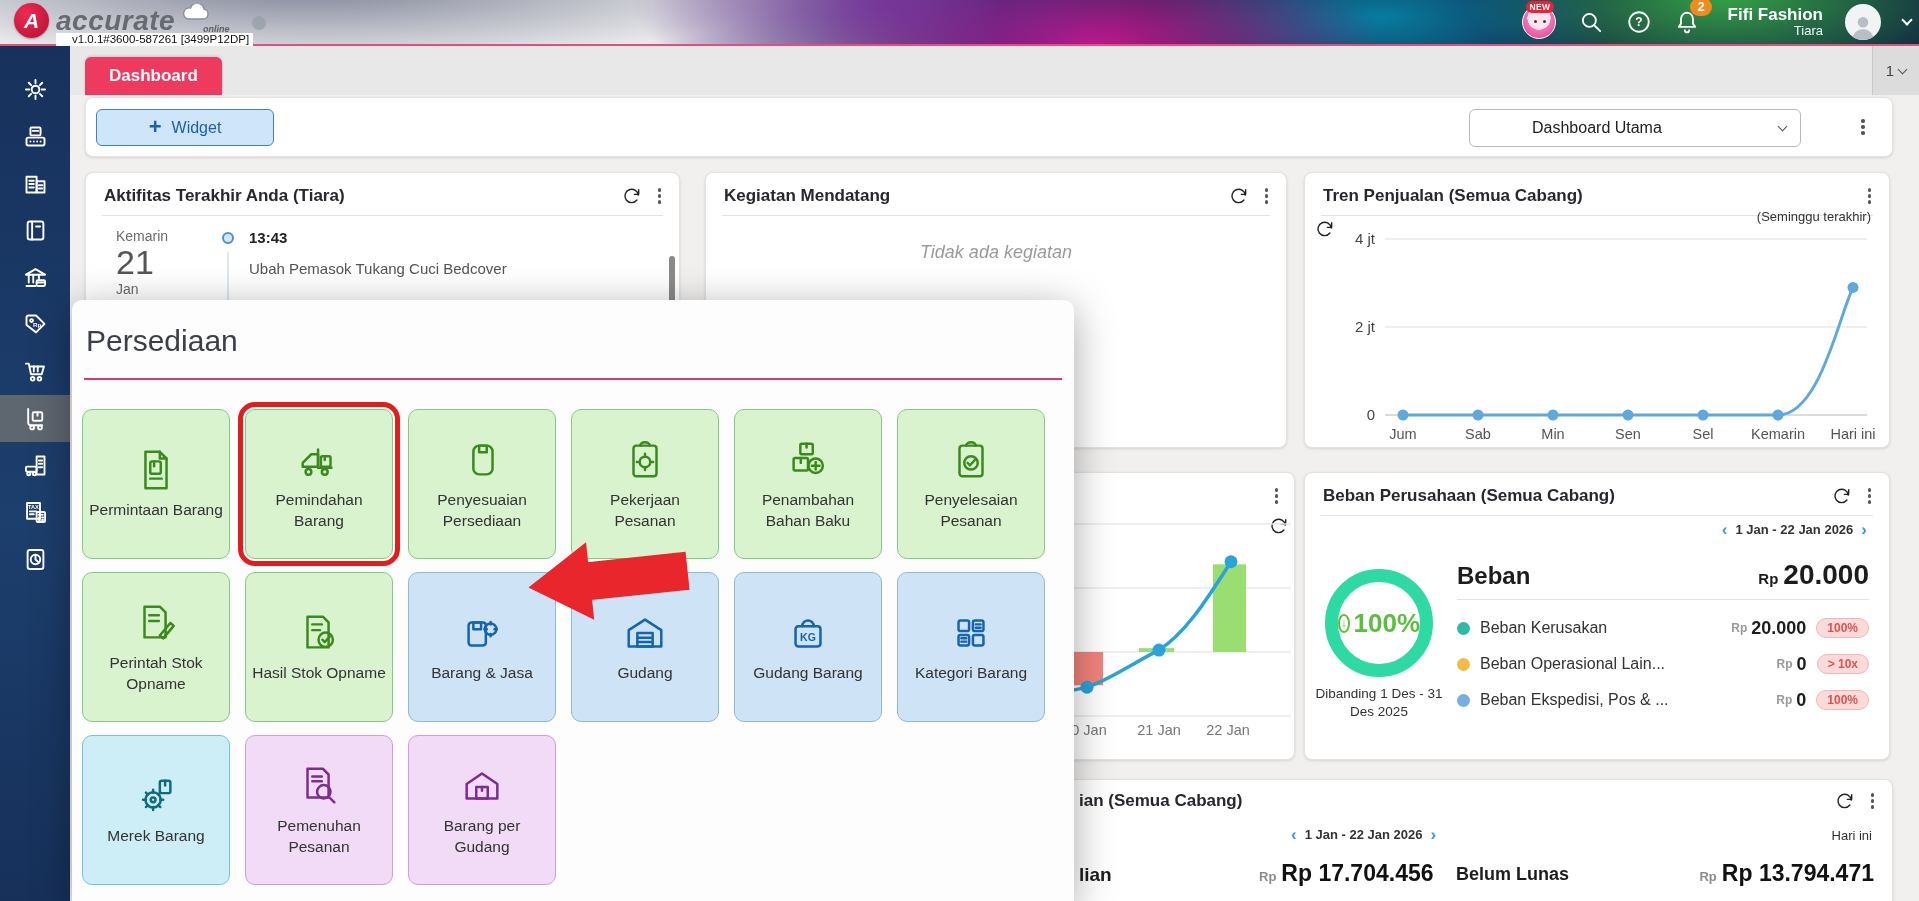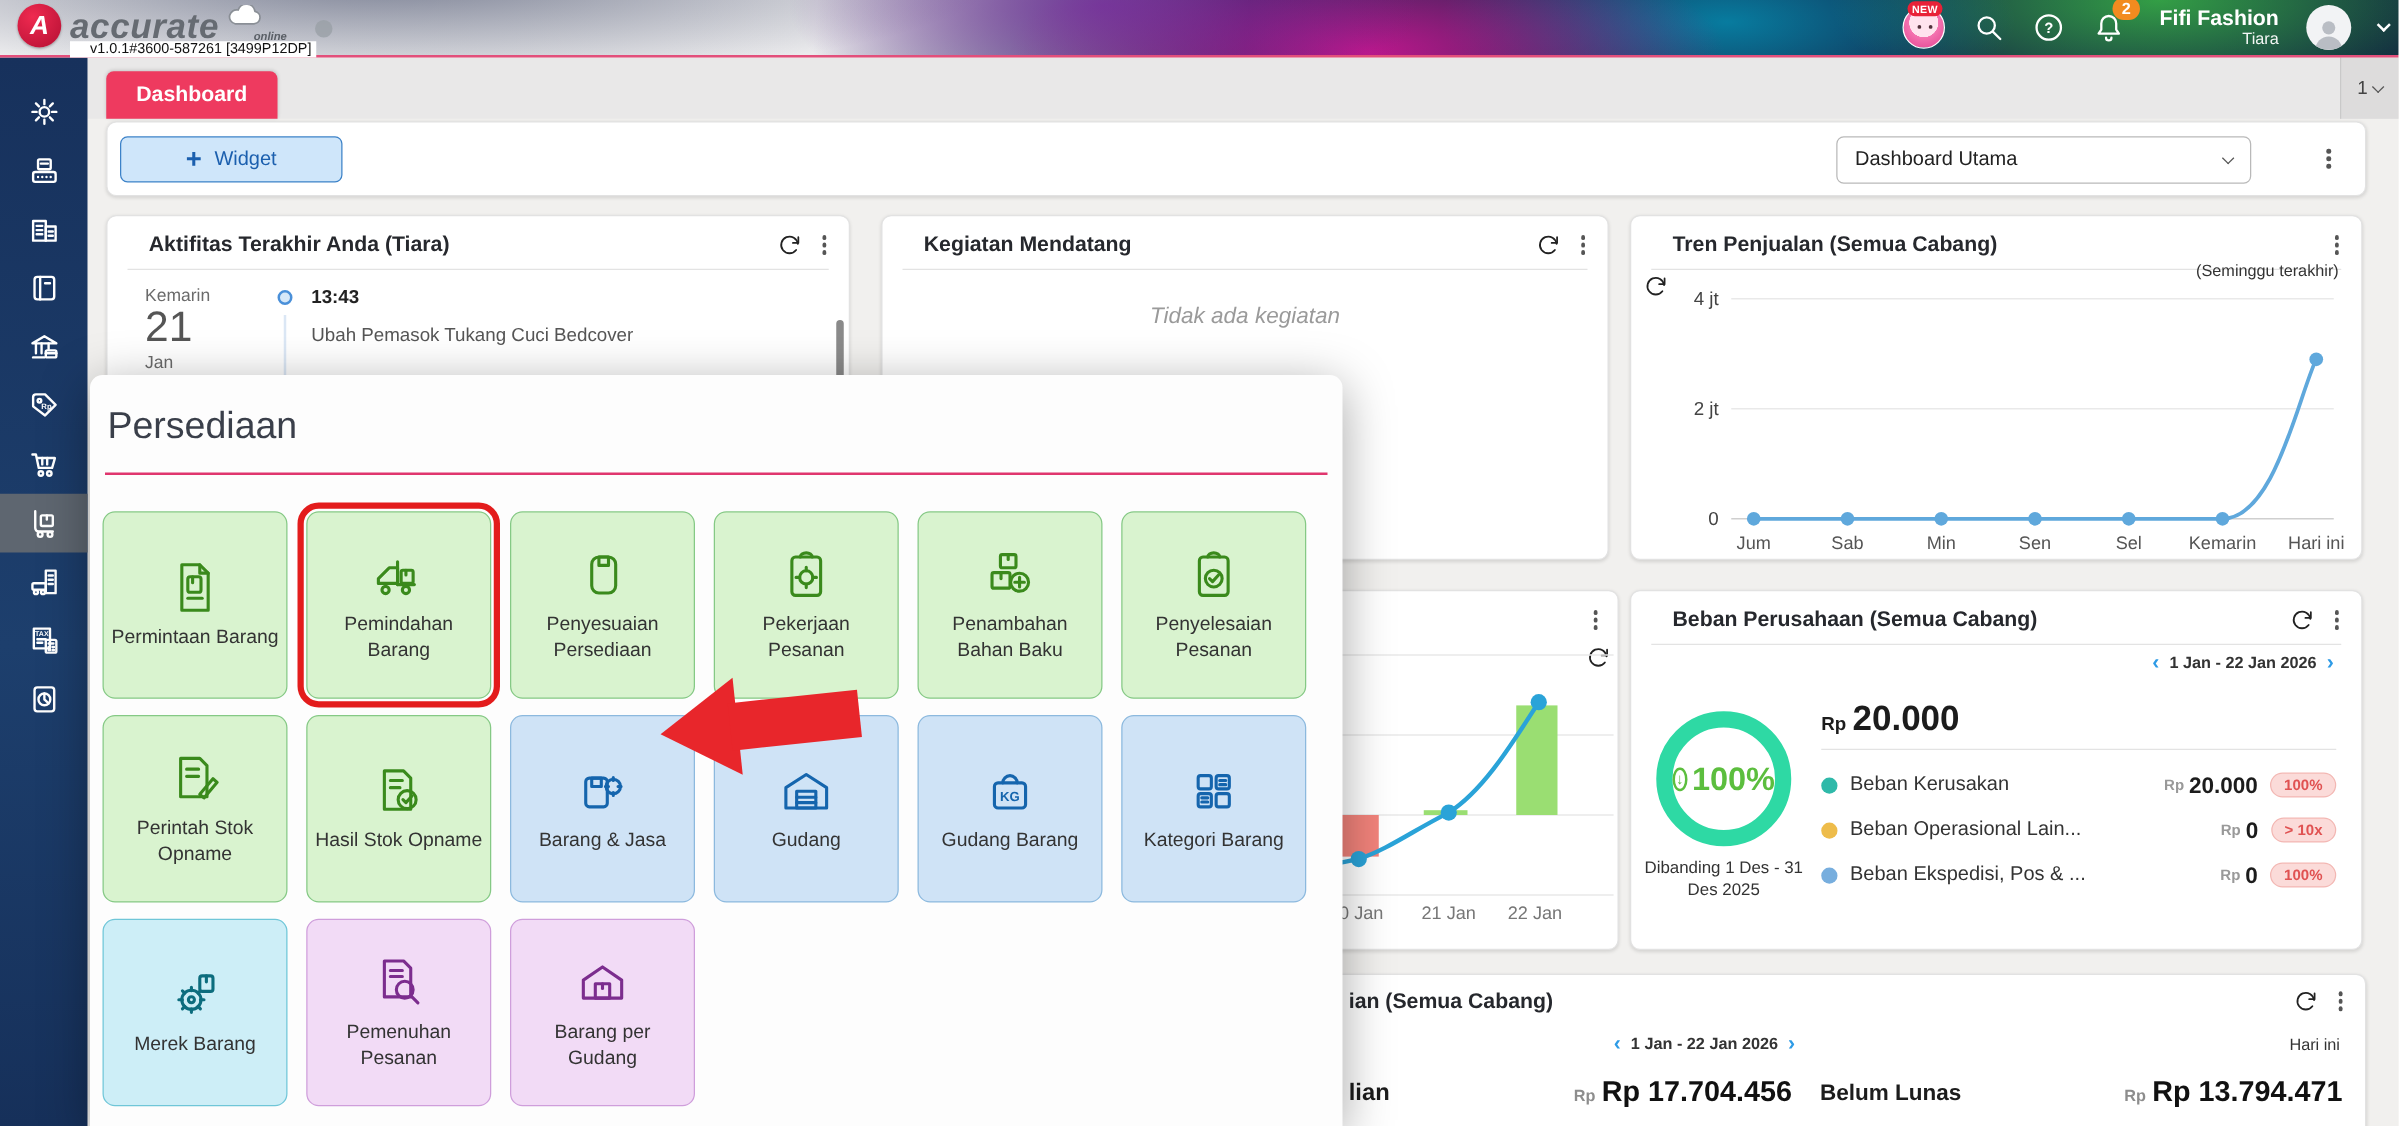--- a/index.html
+++ b/index.html
@@ -45,34 +45,34 @@
   .chev-dark { width:7px; height:7px; border-right:1.6px solid #555; border-bottom:1.6px solid #555; transform:rotate(45deg); margin-top:-3px; }
 
   
   .sidebar { position:absolute; left:0; top:46px; width:70px; height:855px; background:linear-gradient(180deg,#17315c,#1d3f6d 55%, #16305a); z-index:6; padding-top:20px; }
   .side-item { width:70px; height:47px; display:flex; align-items:center; justify-content:center; color:#fff; cursor:pointer; }
   .side-item.active { background:#5e6670; }
   .side-item svg { width:27px; height:27px; }
 
   
   .panel { position:absolute; background:#fff; border:1px solid #e2e2e2; border-radius:8px; box-shadow:0 1px 3px rgba(0,0,0,.12); }
-  .panel-head { display:flex; align-items:center; padding:13px 16px 9px 33px; }
+  .panel-head { display:flex; align-items:center; padding:13px 16px 9px 18px; }
   .panel-title { font-size:17px; font-weight:bold; color:#26282d; flex:1; white-space:nowrap; overflow:hidden; }
   .head-icons { display:flex; align-items:center; gap:14px; }
   .refresh-btn { color:#222; cursor:pointer; display:flex; }
   .kebab { display:flex; flex-direction:column; gap:2.5px; padding:2px; cursor:pointer; }
   .kebab i { width:3.5px; height:3.5px; border-radius:50%; background:#555; }
   .panel-divider { height:1px; background:#e3e3e3; margin:0 16px; }
 
   
   .widgetbar { left:85px; top:97px; width:1808px; height:60px; }
   .widget-btn { position:absolute; left:10px; top:11px; width:178px; height:37px; background:#cfe6fa; border:1px solid #3c82c8; border-radius:6px; display:flex; align-items:center; justify-content:center; gap:10px; color:#1b5fae; font-size:16px; cursor:pointer; }
   .widget-plus { font-size:22px; font-weight:bold; line-height:1; margin-top:-2px; }
   .dash-select { position:absolute; left:1383px; top:11px; width:332px; height:38px; background:#fff; border:1px solid #b9b9b9; border-radius:6px; display:flex; align-items:center; padding:0 14px; font-size:16px; color:#222; cursor:pointer; }
-  .dash-select .lbl { flex:1; }
+  .dash-select .lbl { flex:1;margin-left:48px; }
   .toolbar-kebab { position:absolute; left:1773px; top:19px; }
 
   
   .activity { left:85px; top:172px; width:595px; height:276px; }
   .act-body { position:relative; padding:10px 14px 0 30px; }
   .act-left { position:absolute; left:30px; top:12px; width:70px; color:#6b6b6b; }
   .act-day { font-size:14px; }
   .act-date { font-size:34px; color:#555; line-height:1.1; }
   .act-month { font-size:14px; }
   .tl-dot { position:absolute; left:136px; width:12px; height:12px; border-radius:50%; border:2px solid #4a90d9; background:#d6e8f8; }
@@ -481,20 +481,21 @@
       <span>1 Jan - 22 Jan 2026</span>
       <span class="arr">›</span>
     </div>
     <div class="donut">
       <span class="donut-arrow">↓</span>
       <span class="donut-pct">100%</span>
     </div>
     <div class="compare-note">Dibanding 1 Des - 31 Des 2025</div>
     <div class="exp-right">
       <div class="exp-sumrow">
+        <span class="exp-sumlabel">Beban</span>
         <span class="rp-sm">Rp</span>
         <span class="exp-sumval">20.000</span>
       </div>
       <div class="exp-divider"></div>
       <div class="exp-row">
         <span class="dot dot-0"></span>
         <span class="exp-row-label">Beban Kerusakan</span>
         <span class="rp-tiny">Rp</span>
         <span class="exp-row-val">20.000</span>
         <span class="badge">100%</span>

